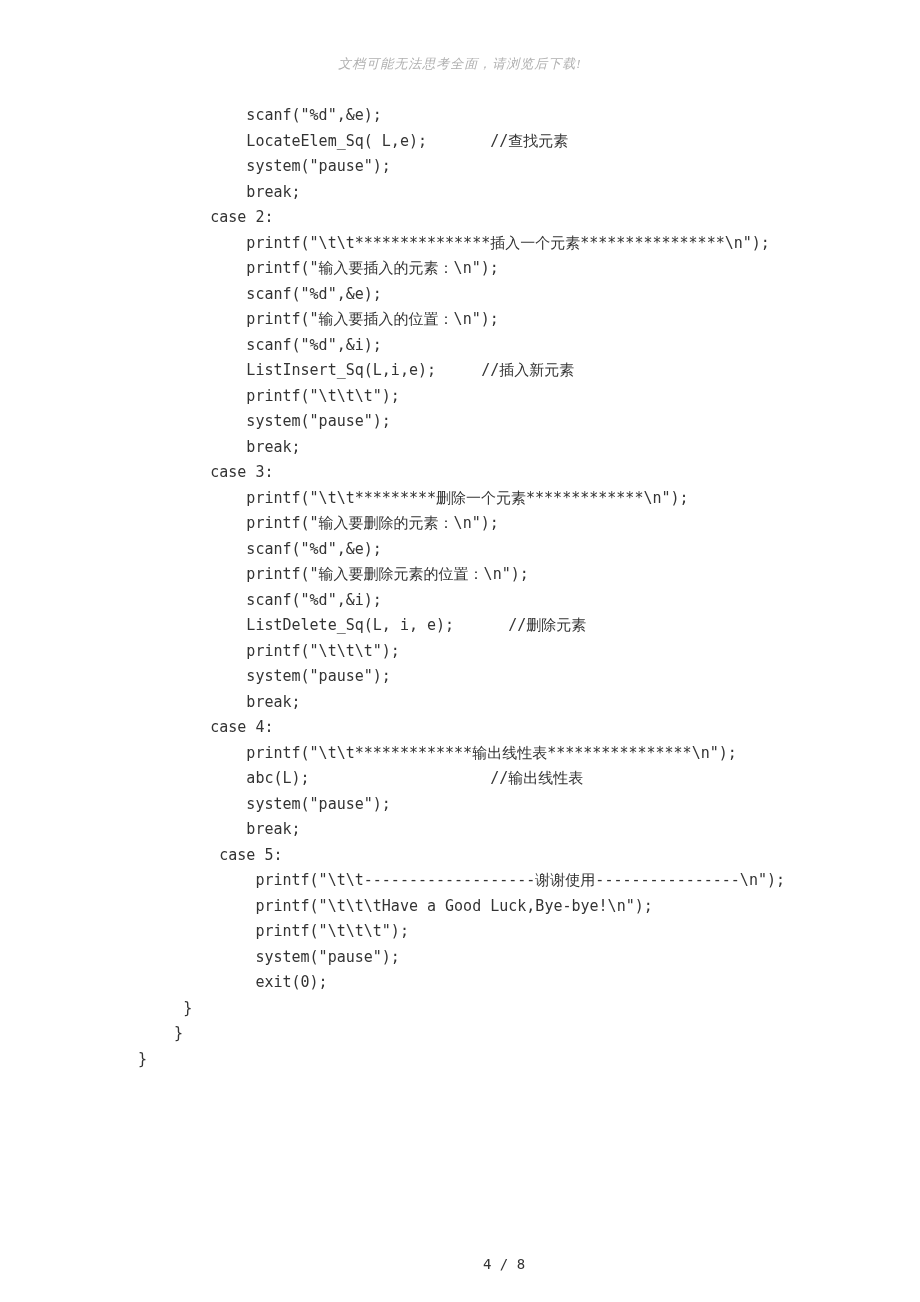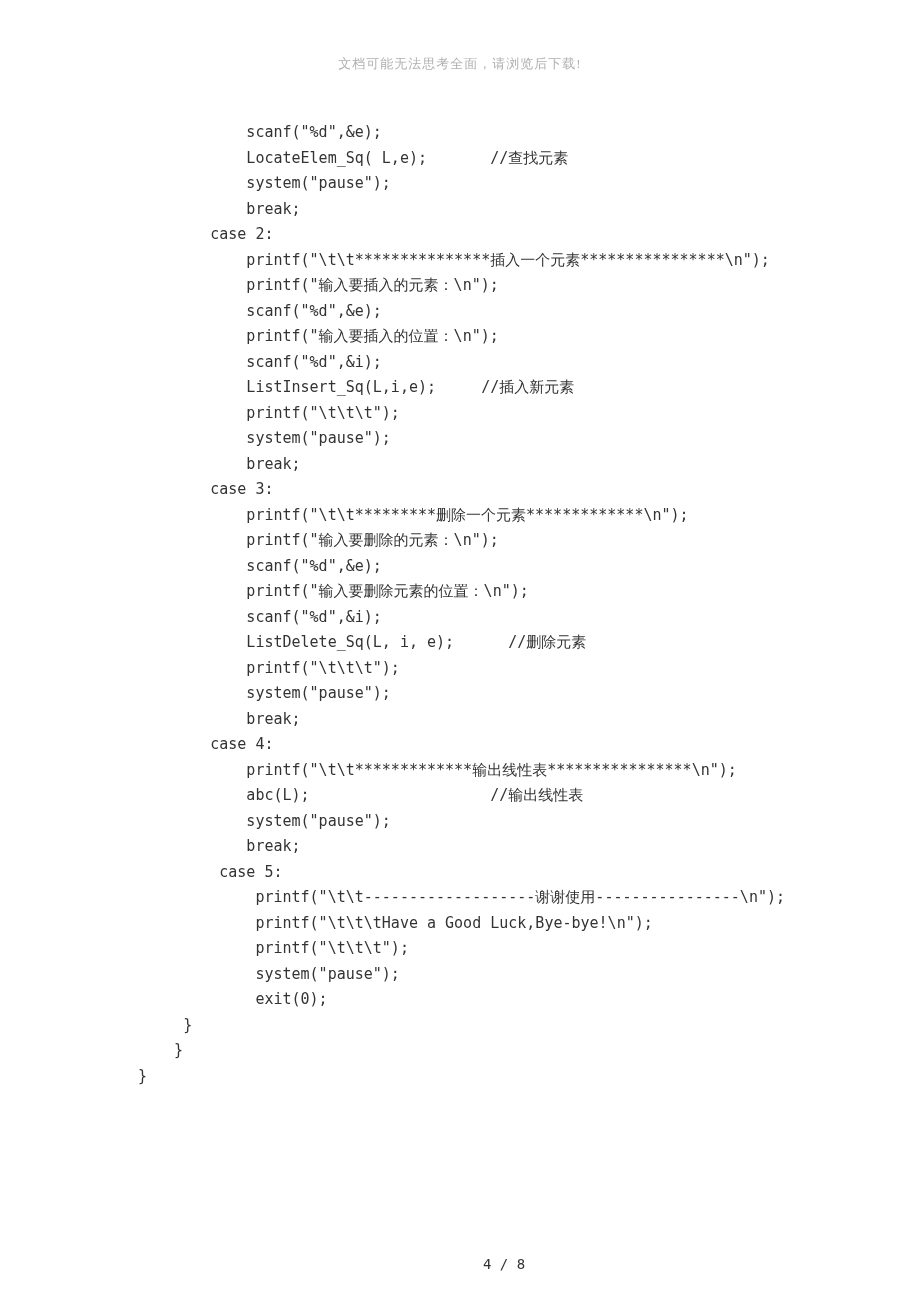--- a/index.html
+++ b/index.html
@@ -14,21 +14,22 @@
     min-height: 1302px;
     box-sizing: border-box;
     padding-top: 55px;
     position: relative;
   }
   .header-note {
     text-align: center;
     font-size: 13px;
     color: #b0b0b0;
     letter-spacing: 1px;
-    margin-bottom: 47px;
+    margin-bottom: 30px;
+    font-style: italic;
   }
   .code {
     font-family: "SimSun", "NSimSun", "宋体", monospace;
     font-size: 15px;
     line-height: 25.5px;
     white-space: pre;
     color: #333333;
     padding-left: 138px;
   }
   .page-num {

